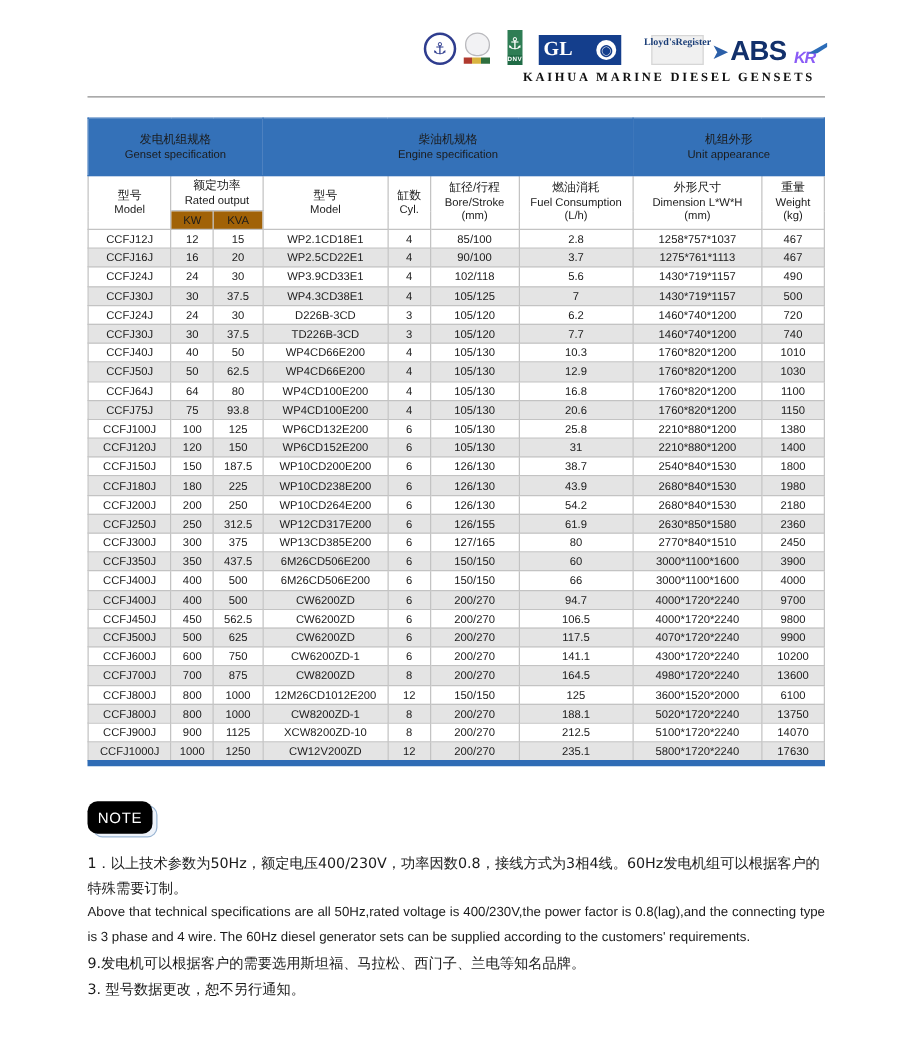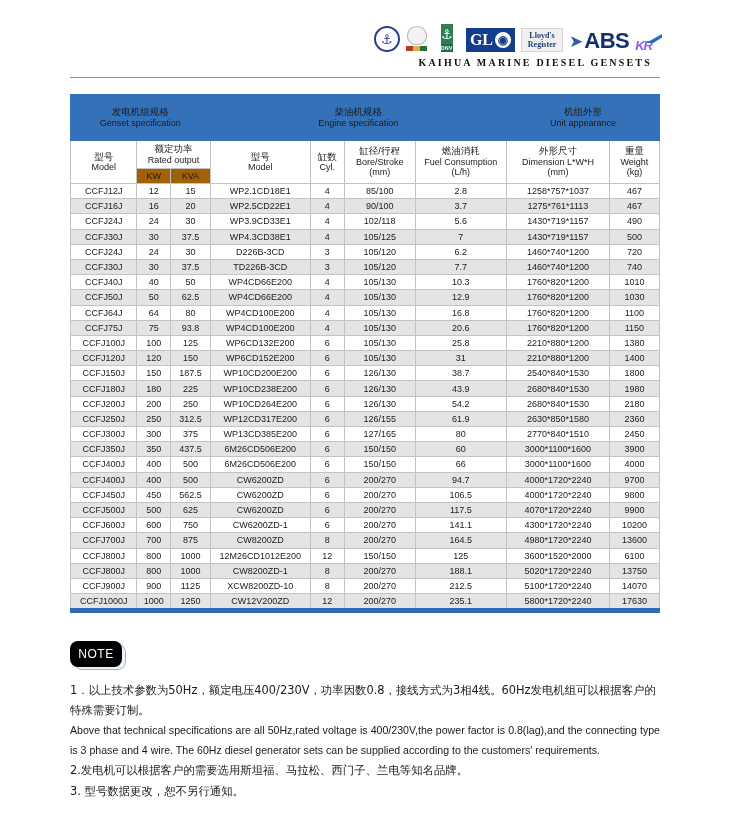--- a/index.html
+++ b/index.html
@@ -30,28 +30,28 @@
     border: 1.5px solid #b9b9bd; background: #f2f2f4; }
   .lg-rina .bar { width: 21px; height: 5px; margin-top: 1px;
     background: linear-gradient(90deg,#b03a2e 0 33%,#d9b441 33% 66%,#2f6f3e 66% 100%); }
   .lg-dnv { width: 26px; height: 28px; display: flex; flex-direction: column; }
   .lg-dnv .top { flex: 1; background: #2e7d54; display: flex; align-items: center;
     justify-content: center; color: #fff; font-size: 13px; line-height: 1; }
   .lg-dnv .bot { height: 8px; background: #1f6b45; color: #fff; font-size: 5px;
     font-weight: bold; letter-spacing: .4px; display: flex;
     align-items: center; justify-content: center; }
   .lg-gl { height: 24px; background: #143e8c; color: #fff; display: flex; align-items: center;
-    gap: 2px; padding: 0 4px; font-weight: bold; font-size: 16px;
+    gap: 19px; padding: 0 4px; font-weight: bold; font-size: 16px;
     font-family: "Liberation Serif", serif; }
   .lg-gl .globe { width: 16px; height: 16px; border-radius: 50%;
     background: #fff; color: #143e8c; font-size: 12px; line-height: 16px; text-align: center; }
   .lg-lr { width: 42px; height: 24px; background: #f0f0f0; border: 1px solid #d6d6d6;
-    display: flex; flex-direction: column; align-items: center; justify-content: center;
+    display: flex; flex-direction: row; align-items: flex-start; justify-content: center;
     color: #1c3f78; font-family: "Liberation Serif", serif; font-weight: bold;
-    font-size: 8px; line-height: 9px; }
+    font-size: 8px; line-height: 9px; margin-left: 18px; }
   .lg-abs { display: flex; align-items: center; gap: 1px; }
   .lg-abs .swoosh { color: #2b5fa8; font-size: 17px; line-height: 1; }
   .lg-abs .txt { color: #12306b; font-weight: bold; font-size: 22px;
     letter-spacing: -.5px; line-height: 1; }
   .lg-kr { position: relative; display: flex; align-items: center; }
   .lg-kr .txt { color: #8b5cf6; font-weight: bold; font-size: 13px;
     font-style: italic; letter-spacing: -1px; line-height: 1; }
   .lg-kr .wing { position: absolute; right: -10px; top: -5px; width: 16px; height: 9px;
     background: #2b6cb8; clip-path: polygon(100% 0, 0 100%, 45% 100%, 100% 38%); }
 
@@ -520,19 +520,19 @@
   </div>
 
   <div class="note-sec">
     <div class="note-badge">
       <div class="shadow"></div>
       <div class="chip">NOTE</div>
     </div>
     <div class="notes">
       <div class="n-cn p">1．以上技术参数为50Hz，额定电压400/230V，功率因数0.8，接线方式为3相4线。60Hz发电机组可以根据客户的特殊需要订制。</div>
       <div class="n-en just p">Above that technical specifications are all 50Hz,rated voltage is 400/230V,the power factor is 0.8(lag),and the connecting type is 3 phase and 4 wire. The 60Hz diesel generator sets can be supplied according to the customers' requirements.</div>
-      <div class="n-cn p">2.发电机可以根据客户的需要选用斯坦福、马拉松、西门子、兰电等知名品牌。</div>
+      <div class="n-cn p">9.发电机可以根据客户的需要选用斯坦福、马拉松、西门子、兰电等知名品牌。</div>
       <div class="n-cn p">3. 型号数据更改，恕不另行通知。</div>
 
     </div>
   </div>
 
 </div>
 
 </body></html>

